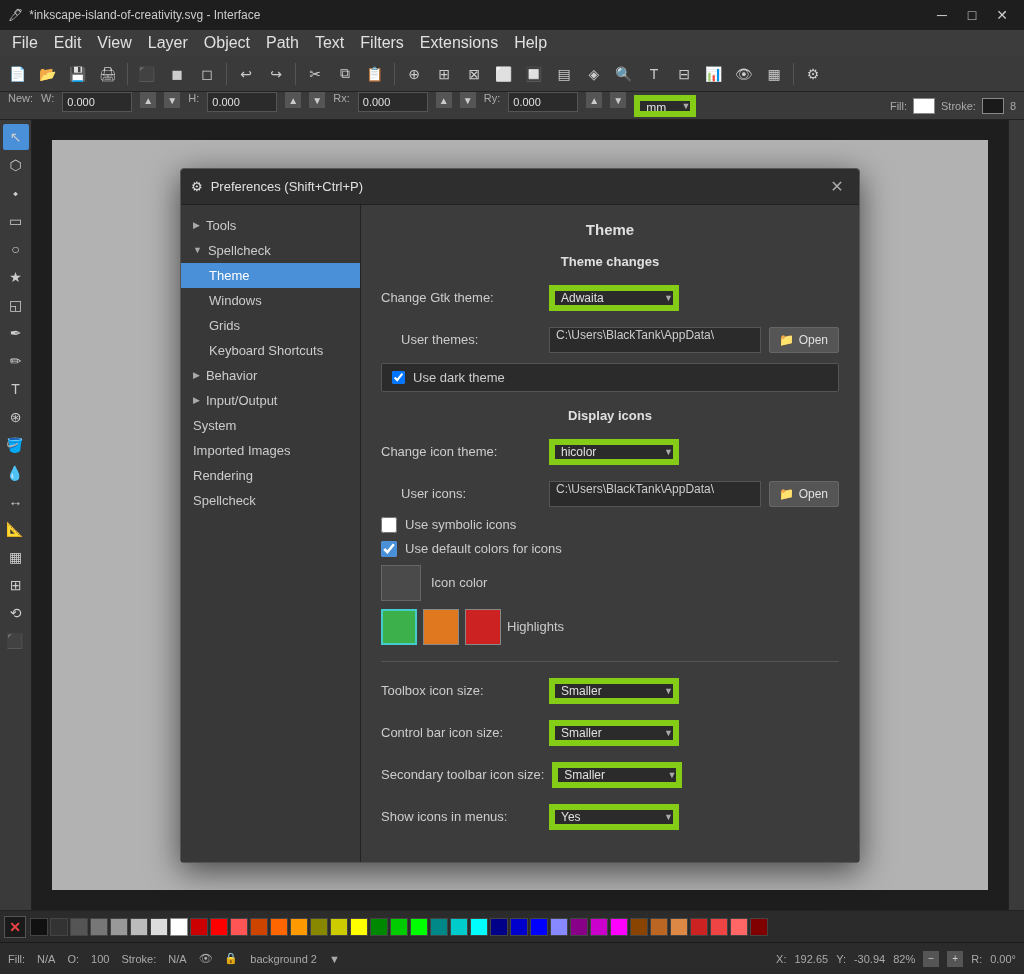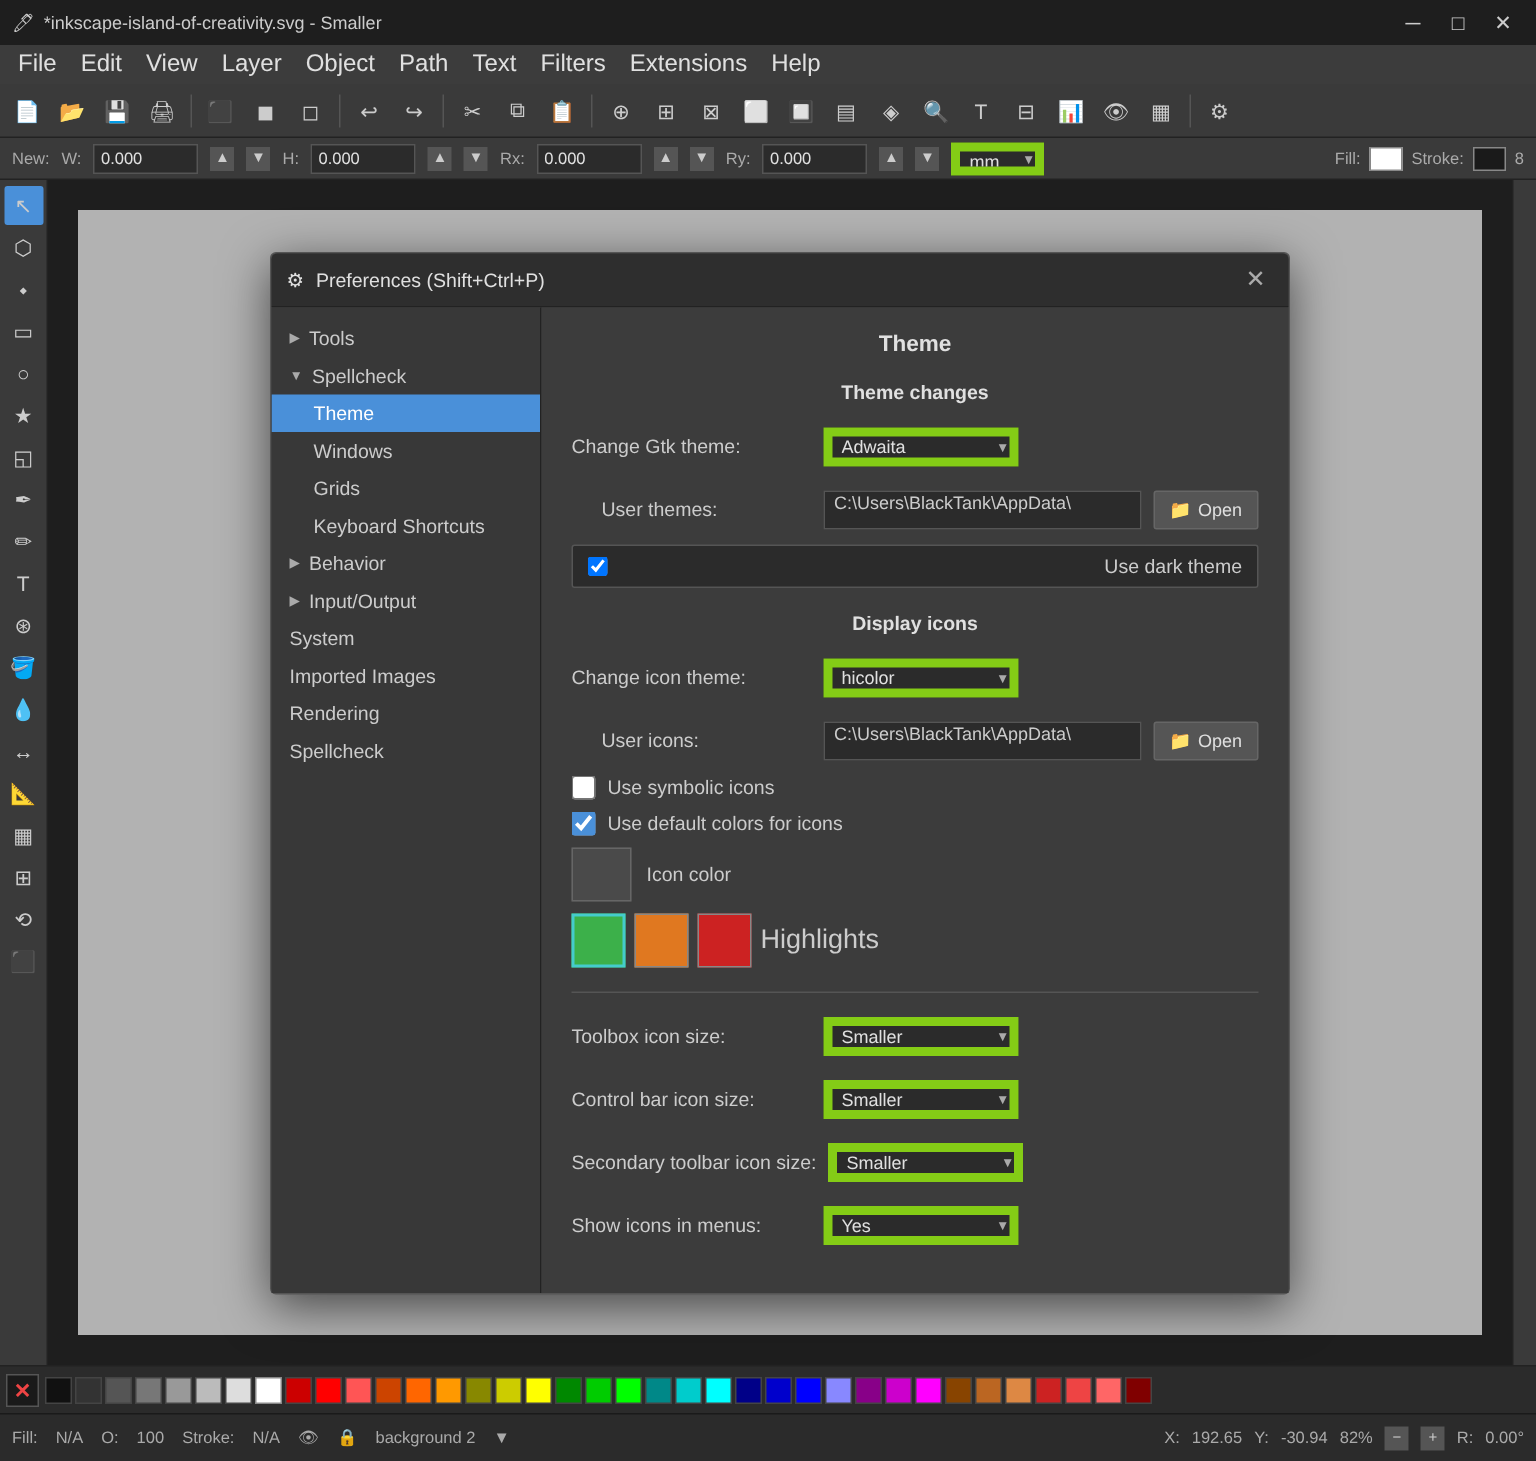--- a/index.html
+++ b/index.html
@@ -91,21 +91,20 @@
       height: 22px;
       background: #555;
       margin: 0 3px;
     }
 
     
     .coords-bar {
       background: #3a3a3a;
       height: 28px;
       display: flex;
-      align-items: center;
       padding: 0 8px;
       border-bottom: 1px solid #222;
       gap: 8px;
       font-size: 12px;
       color: #ccc;
     }
     .coords-input {
       background: #2b2b2b;
       border: 1px solid #555;
       color: #e0e0e0;
@@ -454,21 +453,20 @@
     }
     .dark-theme-row {
       background: #2b2b2b;
       border: 1px solid #555;
       border-radius: 2px;
       padding: 6px 10px;
       margin-bottom: 12px;
       display: flex;
       align-items: center;
       gap: 8px;
-      justify-content: space-between;
     }
 
     
     .icon-color-section {
       margin-bottom: 12px;
     }
     .icon-color-label-row {
       display: flex;
       align-items: center;
       gap: 10px;
@@ -503,35 +501,35 @@
     }
     .hs-red {
       width: 36px;
       height: 36px;
       background: #cc2222;
       border: 1px solid #888;
       cursor: pointer;
     }
     .highlight-label {
       color: #ccc;
-      font-size: 18px;
+      font-size: 13px;
     }
     .divider {
       height: 1px;
       background: #555;
       margin: 12px 0;
     }
   </style>
 </head>
 <body>
 
 <div class="title-bar">
   <div class="title-bar-left">
     <span>🖊</span>
-    <span>*inkscape-island-of-creativity.svg - Smaller</span>
+    <span>*inkscape-island-of-creativity.svg - Interface</span>
   </div>
   <div class="title-bar-controls">
     <button class="title-btn">─</button>
     <button class="title-btn">□</button>
     <button class="title-btn close">✕</button>
   </div>
 </div>
 
 <div class="menu-bar">
   <span class="menu-item">File</span>

